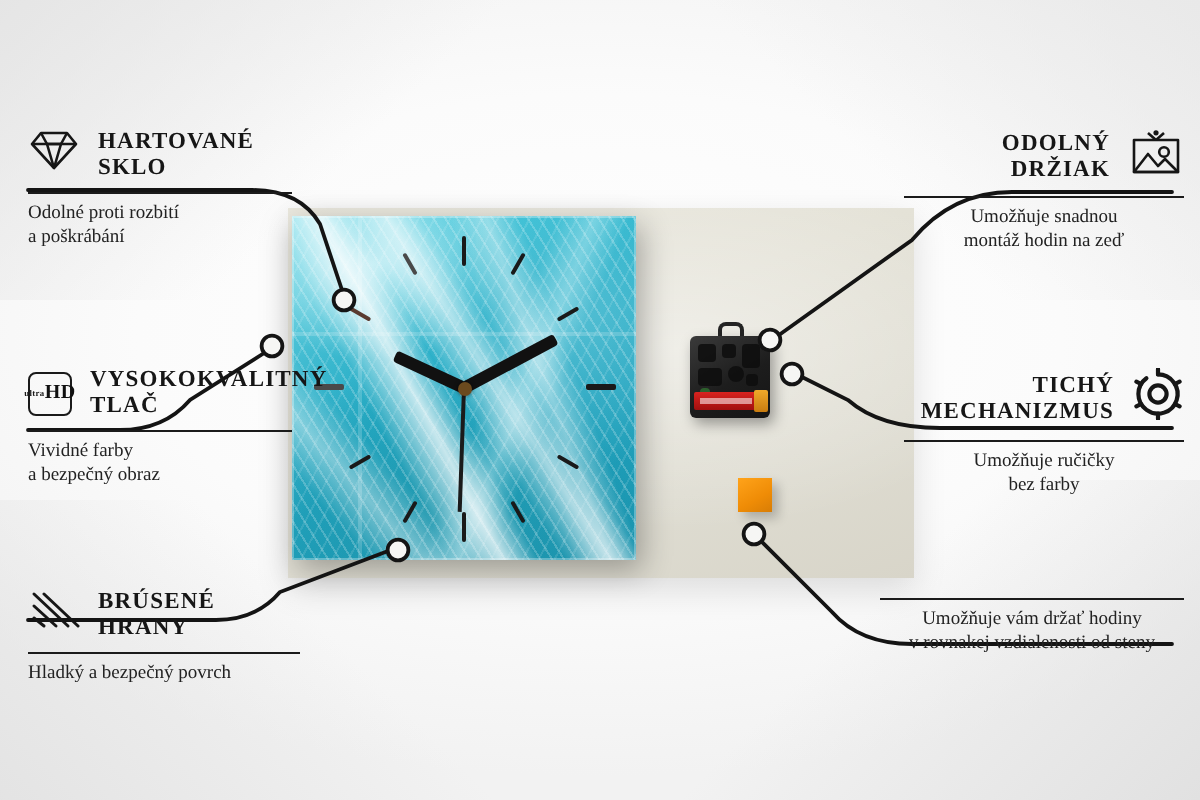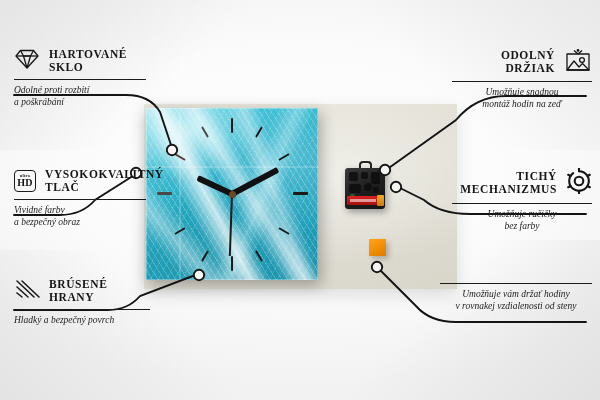--- a/index.html
+++ b/index.html
@@ -142,45 +142,44 @@
   #foam-pad{
     position:absolute; left:369px; top:239px; width:17px; height:17px;
     background:linear-gradient(150deg,#ffa31a,#ef8c06 60%,#d87d05);
     box-shadow:3px 3px 5px rgba(0,0,0,.22);
   }
 
   
   #links{ position:absolute; inset:0; }
 
   
-  .feat{ position:absolute; }
+  .feat{ position:absolute;margin-top:16px; }
   .feat .row{ display:flex; align-items:center; gap:9px; }
   .feat.left .row{ justify-content:flex-start; }
   .feat.right .row{ justify-content:flex-end; }
   .feat h3{
     font-size:11.5px; font-weight:bold; line-height:13px;
     letter-spacing:.6px; color:#161616; text-transform:uppercase;
     font-family:"Liberation Serif", serif;
   }
   .feat.right h3{ text-align:right; }
   .feat .rule{
     height:1px; background:#1b1b1b; margin:5px 0 5px;
   }
   .feat p{
     font-size:9.5px; line-height:11.5px; color:#222;
     font-family:"Liberation Serif", serif;
-    font-style:italic;
   }
   .feat.right p{ text-align:center; }
   .ico{ flex:0 0 auto; display:block; }
 
   
   .hd-badge{
     width:22px; height:22px; border:1.6px solid #1a1a1a; border-radius:4px;
-    display:flex; flex-direction:column; align-items:center; justify-content:center;
+    display:flex; flex-direction:row; align-items:center; justify-content:center;
     line-height:1;
   }
   .hd-badge .u{ font-size:4.4px; font-weight:bold; letter-spacing:.2px; color:#1a1a1a; }
   .hd-badge .h{ font-size:10px; font-weight:bold; letter-spacing:.3px; color:#111; margin-top:.5px; }
 
   
   #feat-glass { left:14px;  top:48px;  width:132px; }
   #feat-print { left:14px;  top:168px; width:132px; }
   #feat-edges { left:14px;  top:278px; width:136px; }
   

